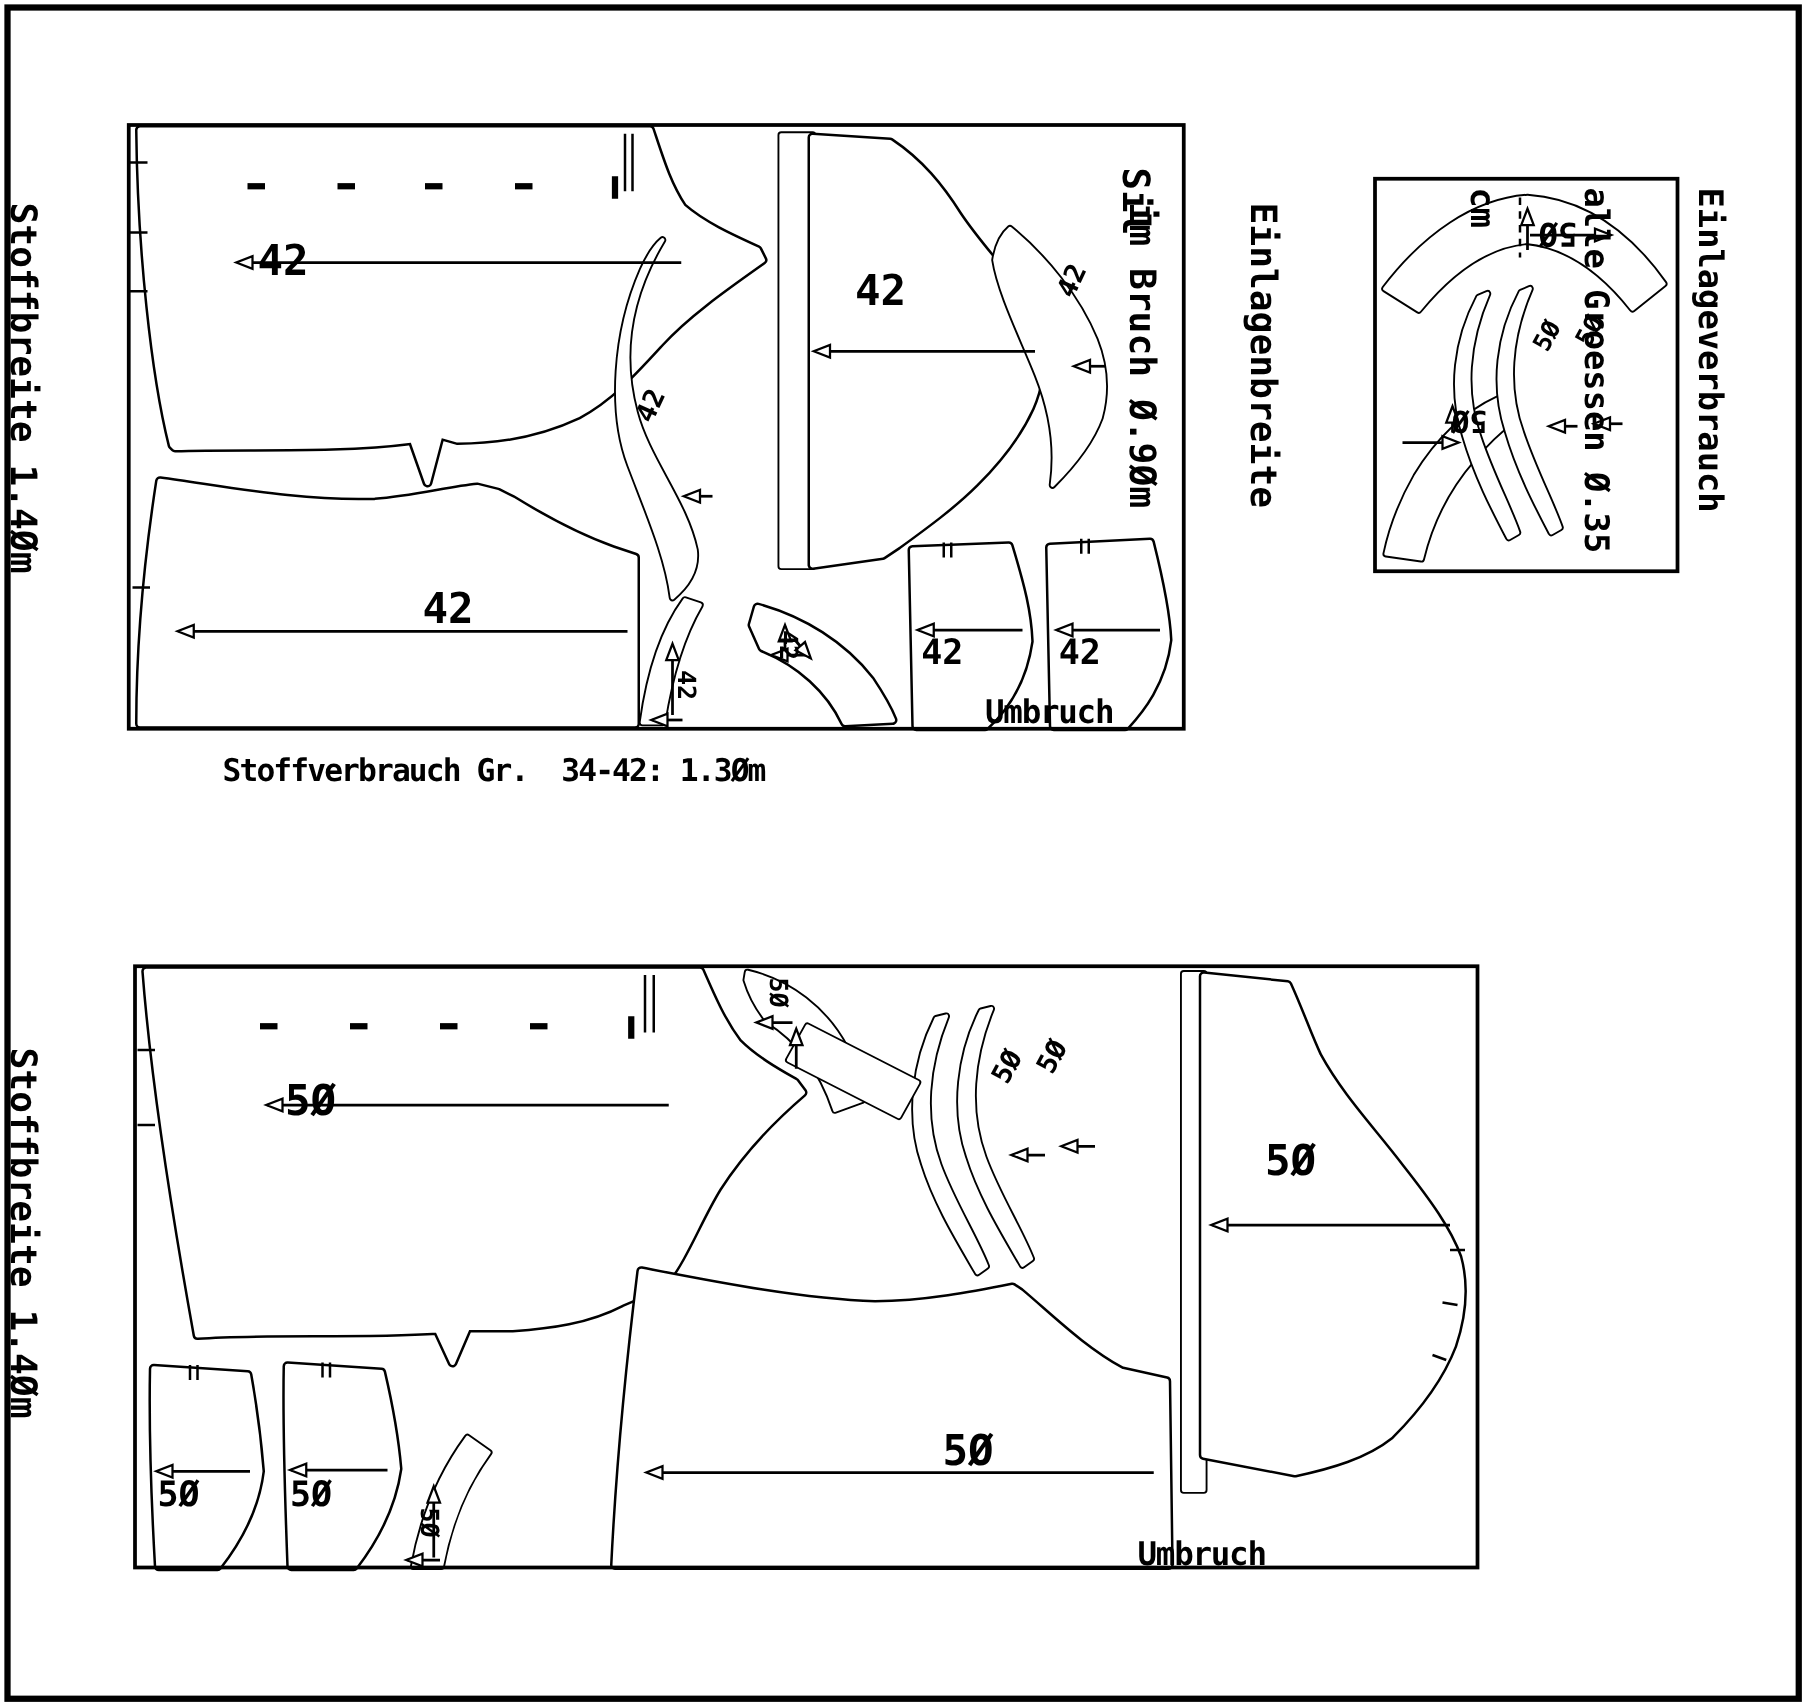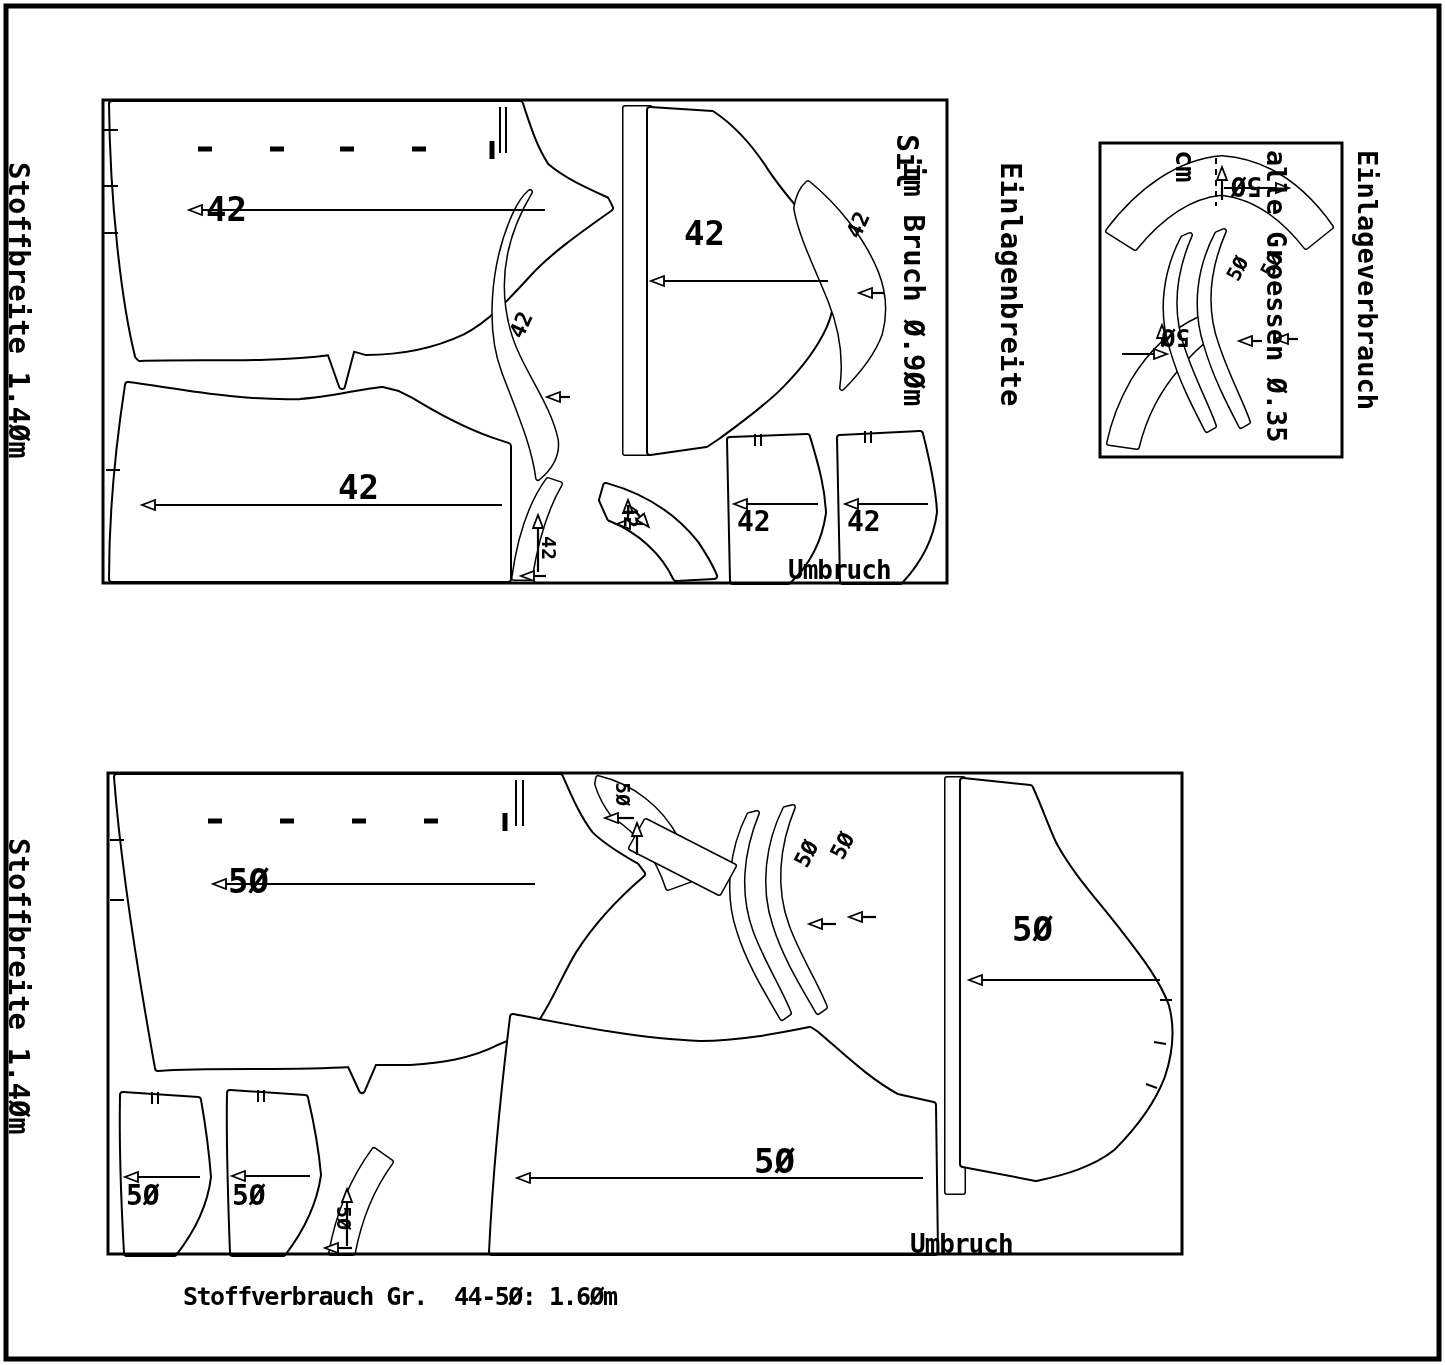--- a/index.html
+++ b/index.html
@@ -166,21 +166,21 @@
 
 <div class="lbl r90" style="left:100px;top:162px;font-size:29px;">
   <div>Stoffbreite 1.4Øm</div>
   
 </div>
 <div class="lbl r90" style="left:100px;top:838px;font-size:29px;">
   <div>Stoffbreite 1.4Øm</div>
   
 </div>
 
-<div class="lbl" style="left:183px;top:1283px;font-size:25px;letter-spacing:-1.5px;">Stoffverbrauch Gr.  44-5Ø: 1.6Øm</div>
+<div class="lbl" style="left:178px;top:603px;font-size:25px;letter-spacing:-1.5px;">Stoffverbrauch Gr.  34-42: 1.3Øm</div>
 
 <div class="lbl r90" style="left:1092px;top:162px;font-size:29px;">
   <div>Einlagenbreite</div>
   <div>im Bruch Ø.9Øm</div>
 </div>
 <div class="lbl r90" style="left:1442px;top:150px;font-size:27px;">
   <div>Einlageverbrauch</div>
   <div>alle Groessen Ø.35</div>
   <div>cm</div>
 </div>

